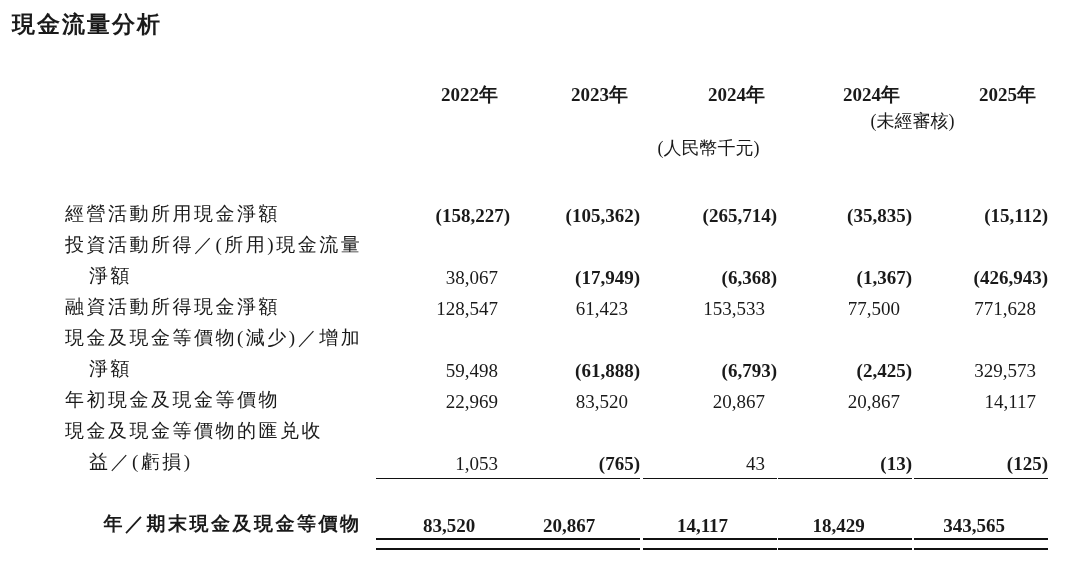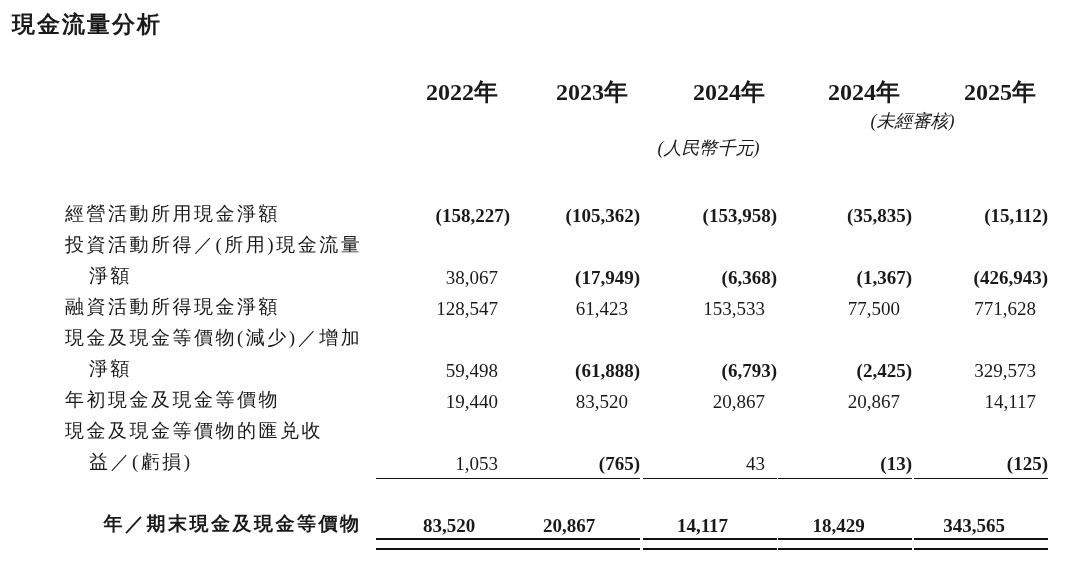--- a/index.html
+++ b/index.html
@@ -28,30 +28,29 @@
     font-size:19px;
     text-align:center;
     letter-spacing:0.5px;
     white-space:nowrap;
   }
   tr.grp td.g1 { padding-right:32px; }
   
   tr.yrs { height:33px; }
   tr.yrs td {
     font-weight:bold;
-    font-size:24px;
+    font-size:19px;
     text-align:right;
     padding-right:12px;
     white-space:nowrap;
   }
   
   tr.note1 { height:25px; }
   tr.note2 { height:27px; }
   td.inote {
-    font-style:italic;
     font-size:18px;
     text-align:center;
     white-space:nowrap;
   }
   tr.gap td { height:40px; }
   
   tr.dr { height:31px; }
   tr.dr td { font-size:19px; padding-bottom:4px; }
   td.lbl {
     text-align:left;
@@ -121,21 +120,21 @@
     </tr>
     <tr class="gap">
         <td colspan="6"></td>
       </tr>
   </tbody>
   <tbody id="rows">
       <tr class="dr">
         <td class="lbl">經營活動所用現金淨額</td>
         <td class="num"><span class="paren">(158,227)</span></td>
         <td class="num"><span class="paren">(105,362)</span></td>
-        <td class="num"><span class="paren">(153,958)</span></td>
+        <td class="num"><span class="paren">(265,714)</span></td>
         <td class="num"><span class="paren">(35,835)</span></td>
         <td class="num"><span class="paren">(15,112)</span></td>
       </tr>
       <tr class="dr">
         <td class="lbl">投資活動所得／(所用)現金流量</td>
         <td class="num"></td>
         <td class="num"></td>
         <td class="num"></td>
         <td class="num"></td>
         <td class="num"></td>
@@ -167,21 +166,21 @@
       <tr class="dr">
         <td class="lbl ind">淨額</td>
         <td class="num"><span>59,498</span></td>
         <td class="num"><span class="paren">(61,888)</span></td>
         <td class="num"><span class="paren">(6,793)</span></td>
         <td class="num"><span class="paren">(2,425)</span></td>
         <td class="num"><span>329,573</span></td>
       </tr>
       <tr class="dr">
         <td class="lbl">年初現金及現金等價物</td>
-        <td class="num"><span>19,440</span></td>
+        <td class="num"><span>22,969</span></td>
         <td class="num"><span>83,520</span></td>
         <td class="num"><span>20,867</span></td>
         <td class="num"><span>20,867</span></td>
         <td class="num"><span>14,117</span></td>
       </tr>
       <tr class="dr">
         <td class="lbl">現金及現金等價物的匯兑收</td>
         <td class="num"></td>
         <td class="num"></td>
         <td class="num"></td>

